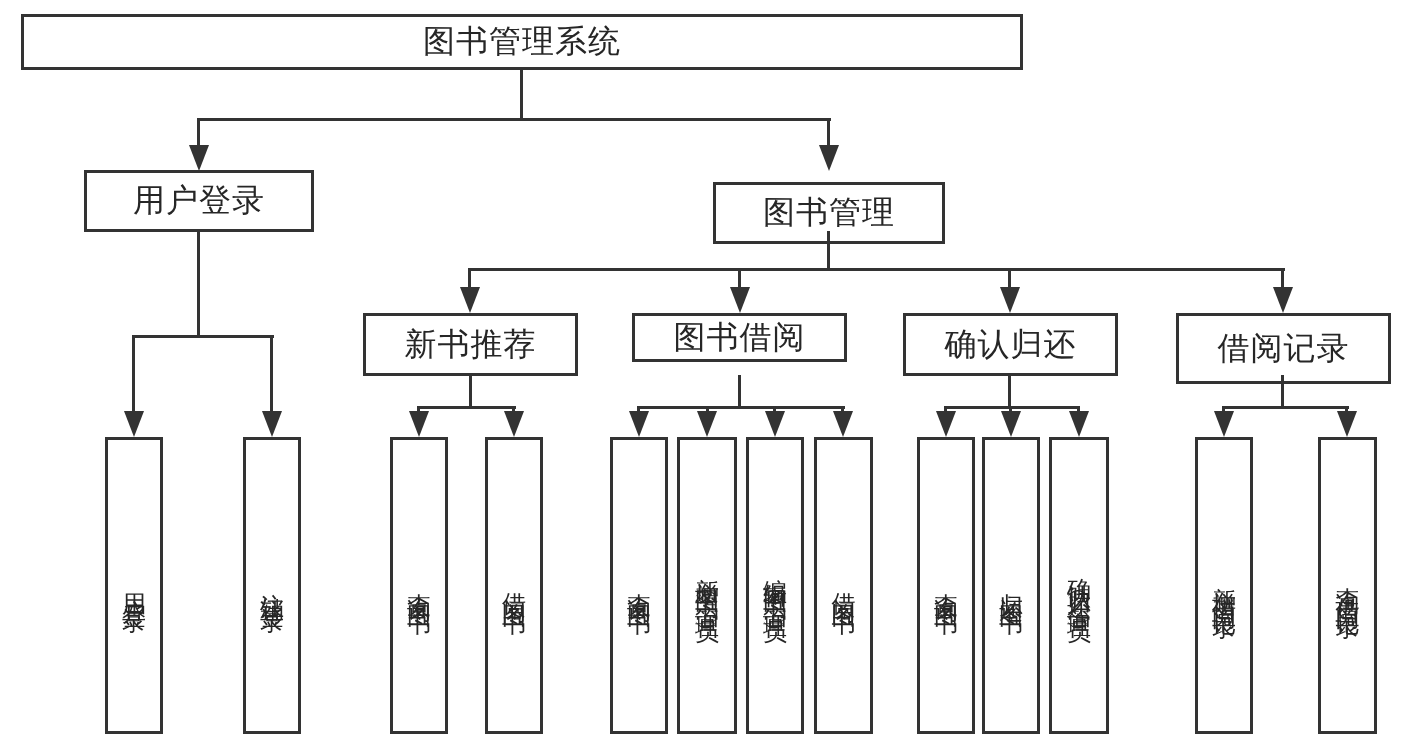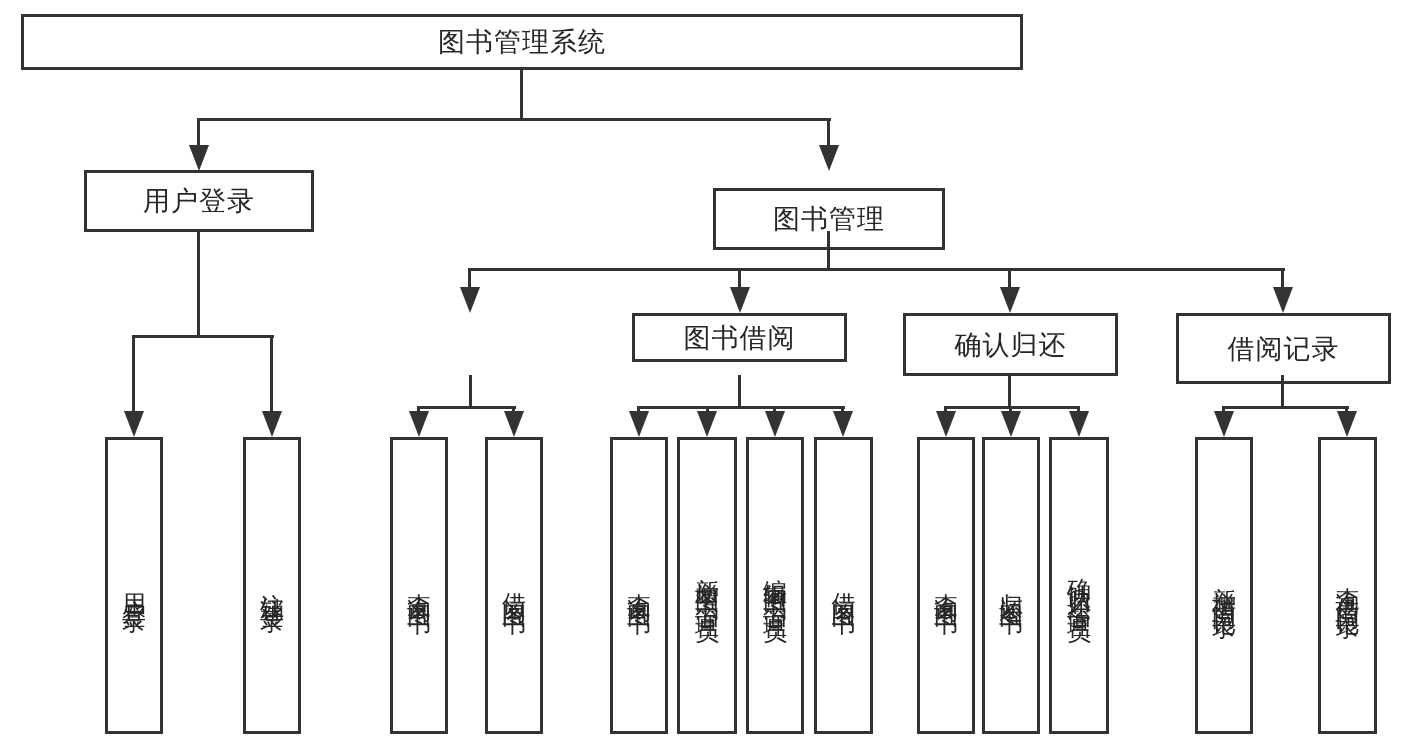--- a/index.html
+++ b/index.html
@@ -4,21 +4,21 @@
 <style>
   html,body{margin:0;padding:0;background:#ffffff;}
   .stage{
     position:relative;width:1405px;height:747px;background:#ffffff;
     font-family:"Liberation Sans","DejaVu Sans",sans-serif;overflow:hidden;
   }
   .box{
     position:absolute;border:3px solid #333333;background:#ffffff;
     display:flex;align-items:center;justify-content:center;box-sizing:border-box;
   }
-  .hlabel{font-size:27px;color:#262626;letter-spacing:1px;white-space:nowrap;}
+  .hlabel{font-size:32px;color:#262626;letter-spacing:1px;white-space:nowrap;}
   .vtext{
     writing-mode:vertical-rl;text-orientation:mixed;
     font-size:24px;letter-spacing:6px;line-height:1;color:#262626;white-space:nowrap;
   }
   .h,.v{position:absolute;background:#333333;}
   .h{height:3px;}
   .v{width:3px;}
   .arw{
     position:absolute;width:0;height:0;
     border-left:10px solid transparent;border-right:10px solid transparent;
@@ -38,21 +38,21 @@
   <div class="v" style="left:520px;top:70px;height:50px"></div>
   <div class="h" style="left:197px;top:118px;width:634px"></div>
   <div class="v" style="left:197px;top:118px;height:32px"></div>
   <div class="v" style="left:827px;top:118px;height:32px"></div>
   <div class="arw" style="left:189px;top:145px"></div>
   <div class="arw" style="left:819px;top:145px"></div>
 
   <div class="box" style="left:84px;top:170px;width:230px;height:62px">
     <span class="hlabel">用户登录</span>
   </div>
-  <div class="box" style="left:713px;top:188px;width:232px;height:62px">
+  <div class="box" style="left:713px;top:182px;width:232px;height:62px">
     <span class="hlabel">图书管理</span>
   </div>
 
   <div class="v" style="left:197px;top:231px;height:107px"></div>
   <div class="h" style="left:132px;top:335px;width:142px"></div>
   <div class="v" style="left:132px;top:335px;height:82px"></div>
   <div class="v" style="left:270px;top:335px;height:82px"></div>
   <div class="arw" style="left:124px;top:411px"></div>
   <div class="arw" style="left:262px;top:411px"></div>
 
@@ -60,20 +60,23 @@
   <div class="h" style="left:468px;top:268px;width:817px"></div>
   <div class="v" style="left:468px;top:268px;height:26px"></div>
   <div class="v" style="left:738px;top:268px;height:26px"></div>
   <div class="v" style="left:1008px;top:268px;height:26px"></div>
   <div class="v" style="left:1281px;top:268px;height:26px"></div>
   <div class="arw" style="left:460px;top:287px"></div>
   <div class="arw" style="left:730px;top:287px"></div>
   <div class="arw" style="left:1000px;top:287px"></div>
   <div class="arw" style="left:1273px;top:287px"></div>
 
+  <div class="box" style="left:363px;top:313px;width:215px;height:63px">
+    <span class="hlabel">新书推荐</span>
+  </div>
   <div class="box" style="left:632px;top:313px;width:215px;height:49px">
     <span class="hlabel">图书借阅</span>
   </div>
   <div class="box" style="left:903px;top:313px;width:215px;height:63px">
     <span class="hlabel">确认归还</span>
   </div>
   <div class="box" style="left:1176px;top:313px;width:215px;height:71px">
     <span class="hlabel">借阅记录</span>
   </div>
 

